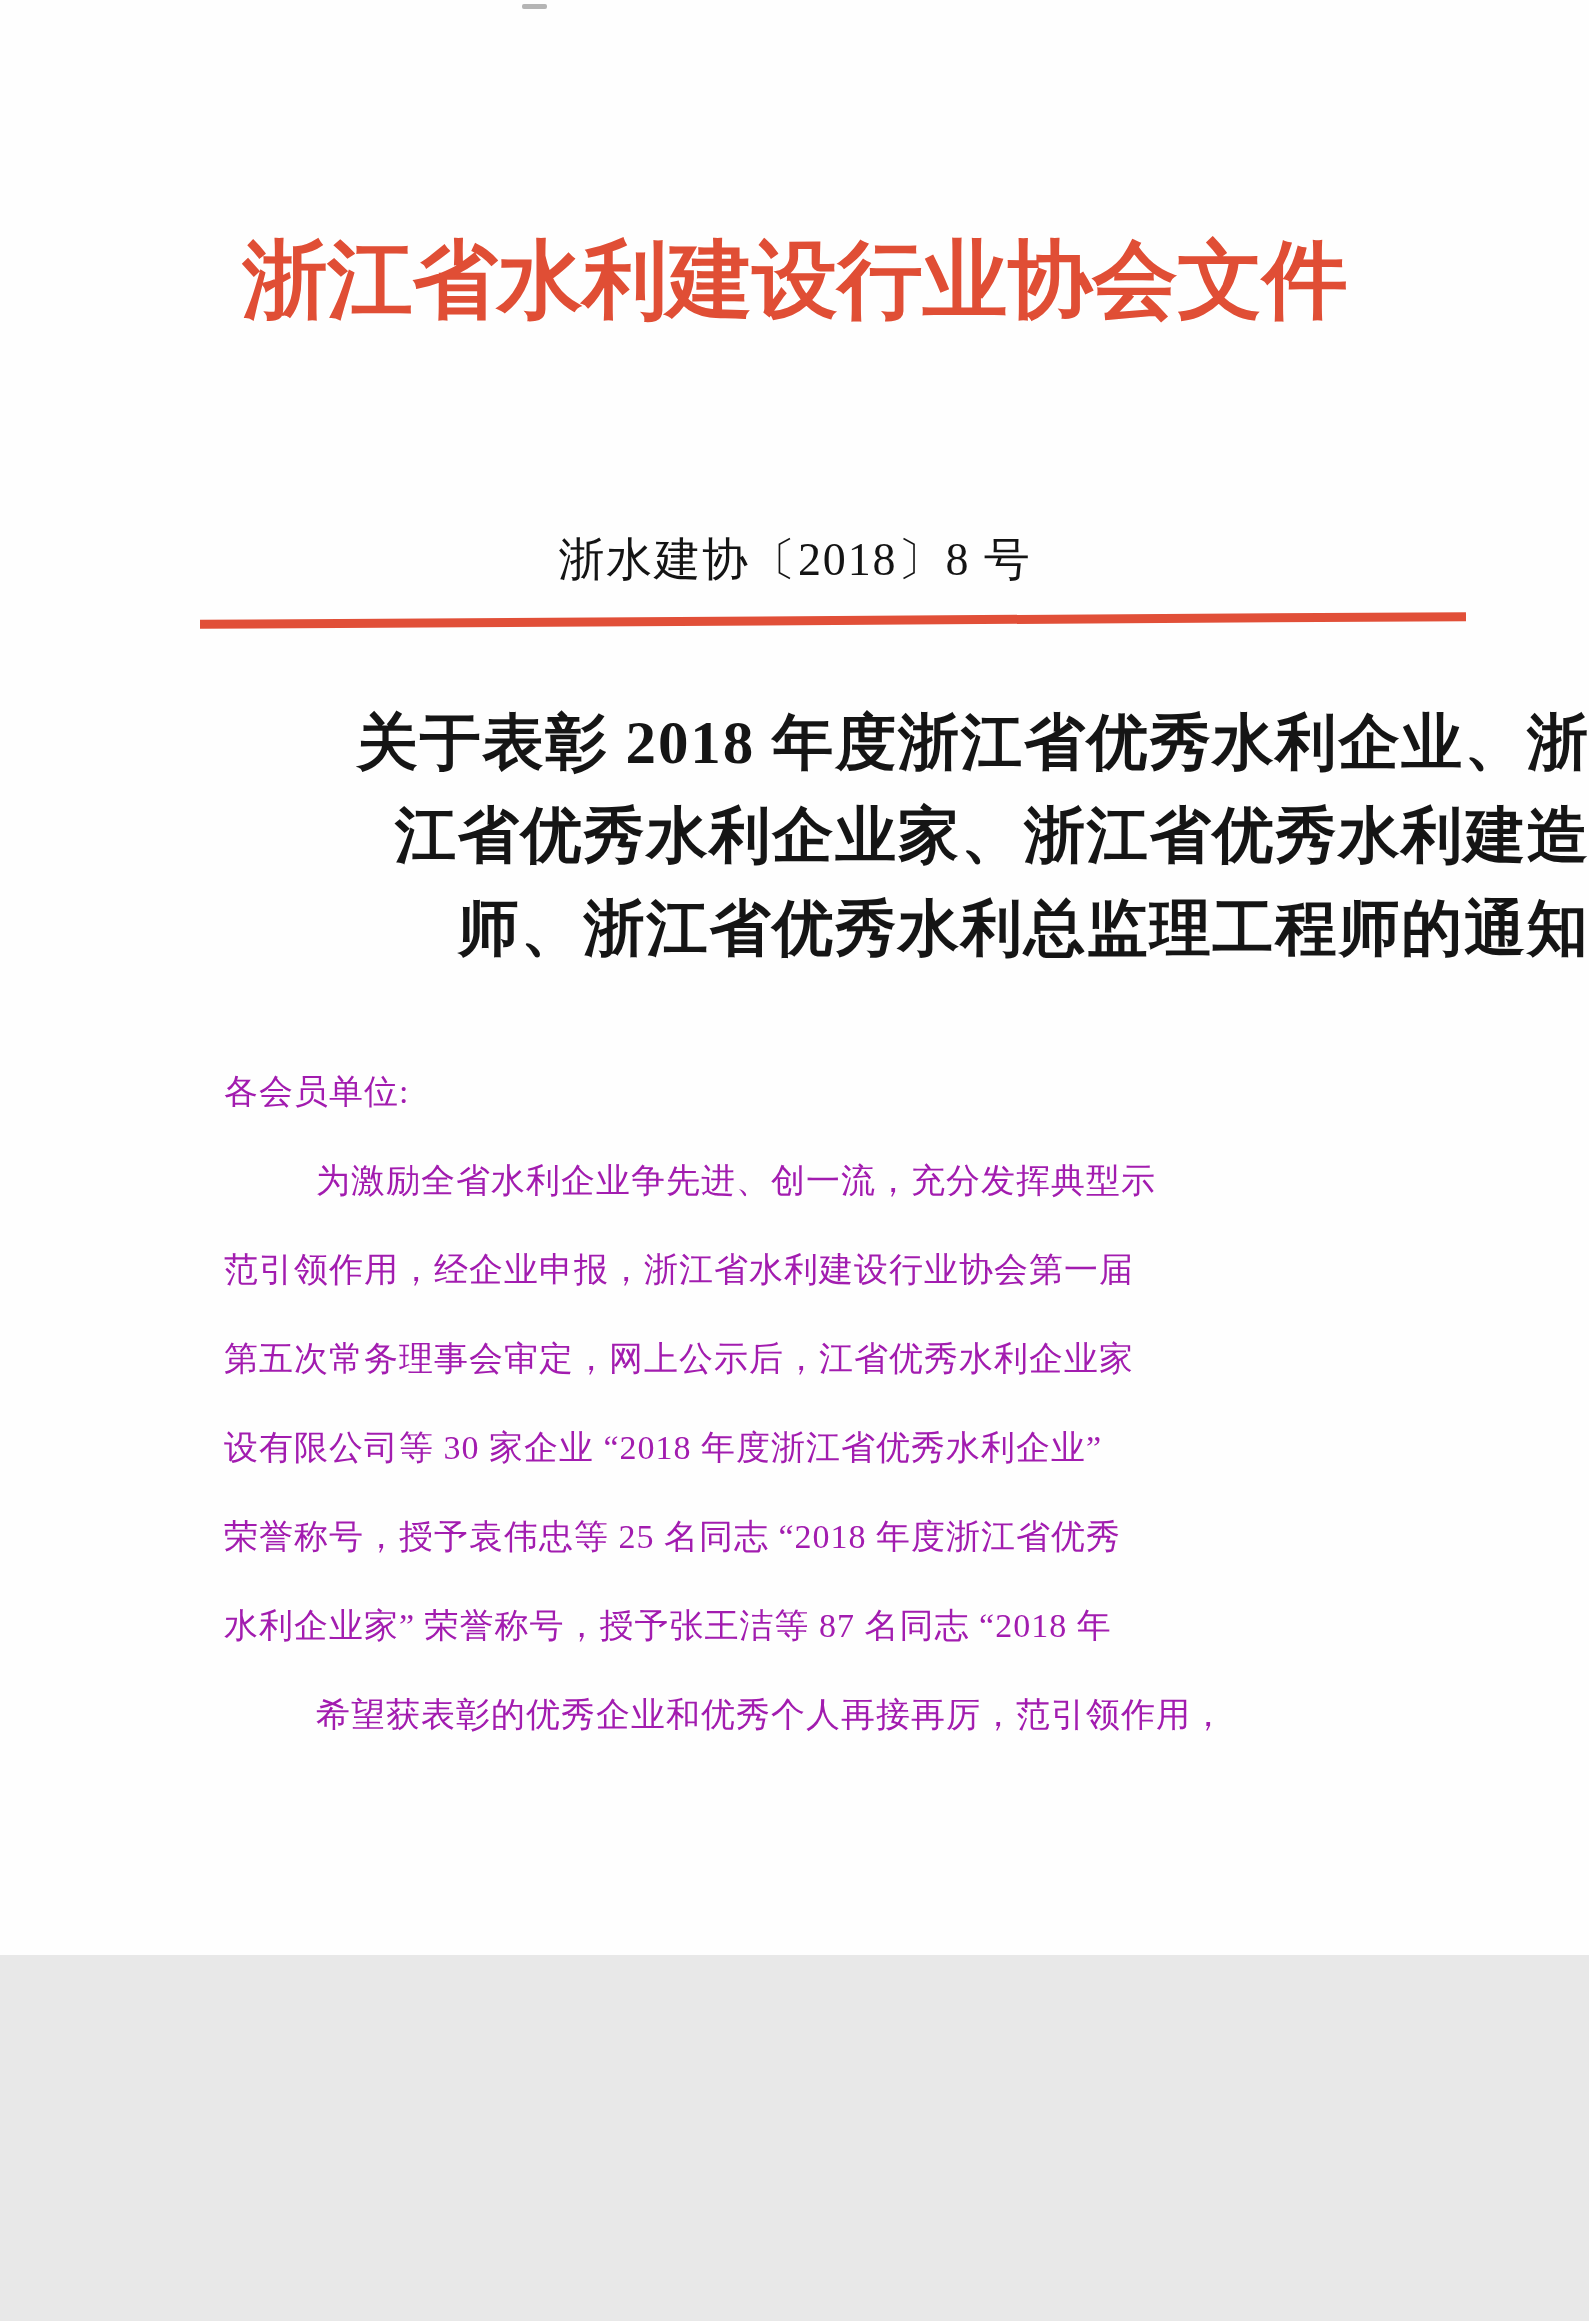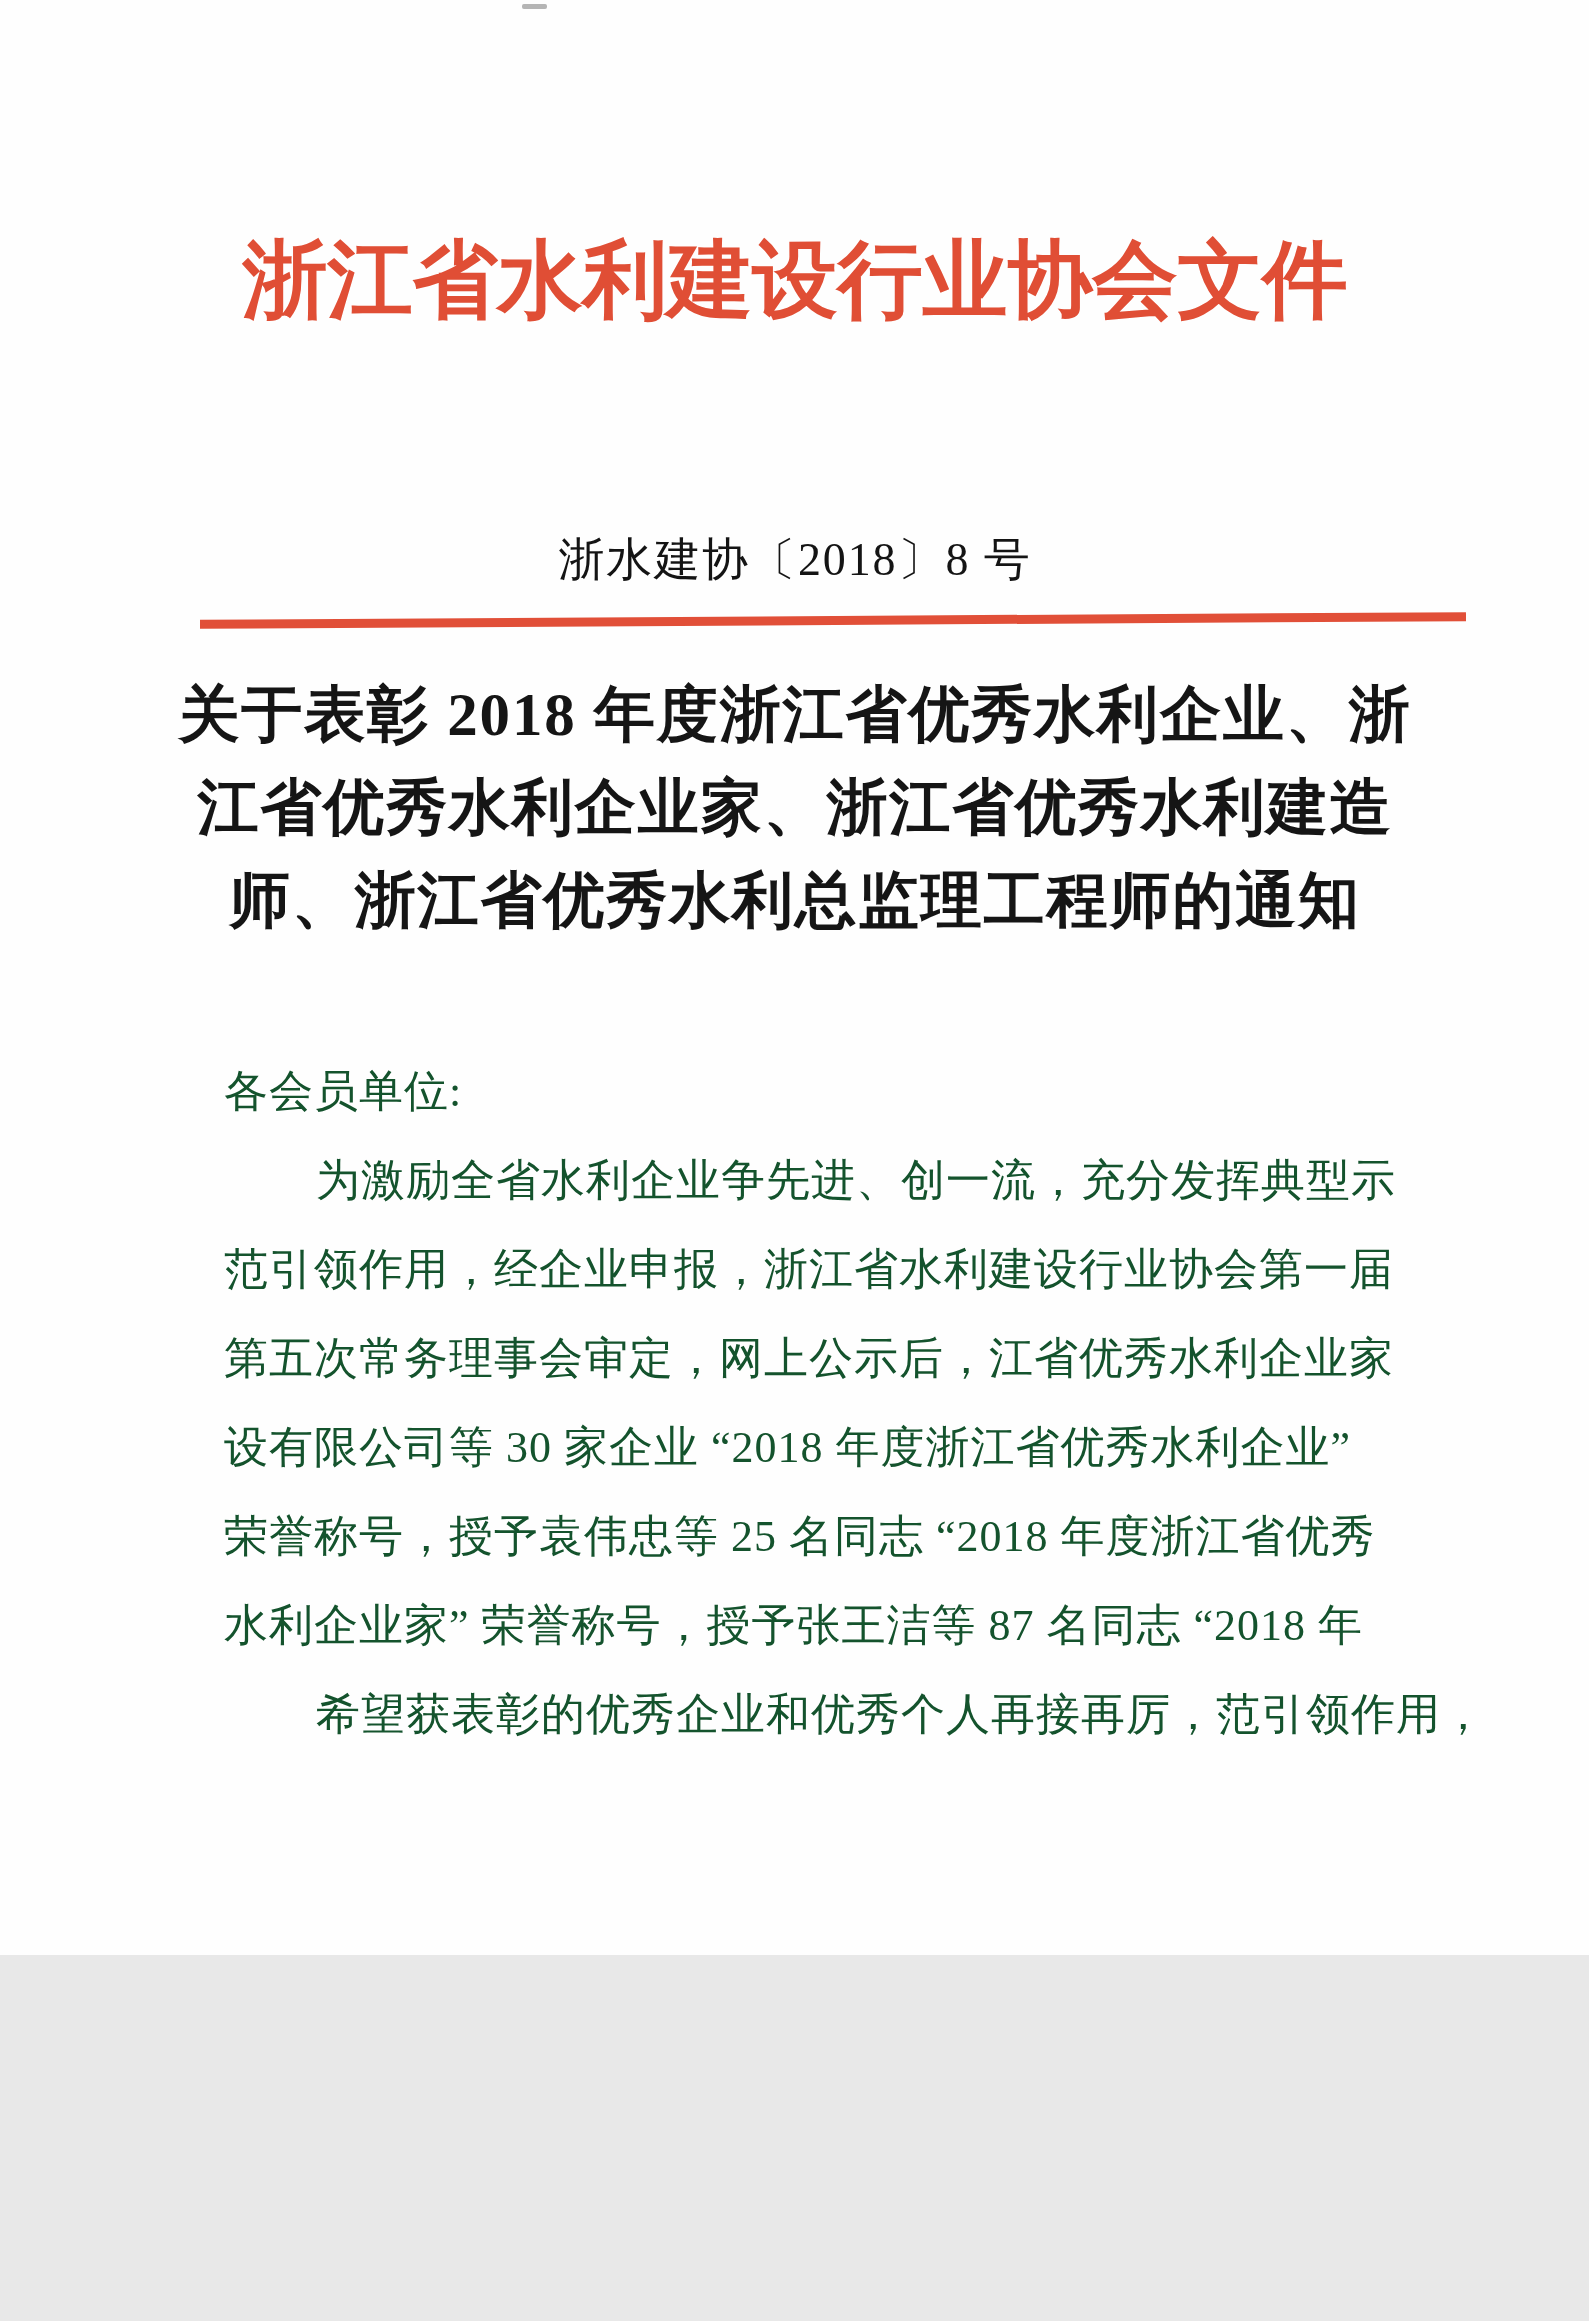--- a/index.html
+++ b/index.html
@@ -39,34 +39,34 @@
     white-space: nowrap;
   }
   .red-rule {
     position: absolute;
     top: 616px; left: 200px;
     width: 1266px; height: 8.6px;
     transform: rotate(-0.35deg);
   }
   .notice-title {
     position: absolute;
-    top: 668px; left: 0; right: 0;
-    text-align: center;
+    top: 696px; left: 0; right: 0;
+    text-align: right;
     font-size: 61px;
     font-weight: bold;
     color: #151515;
     line-height: 93px;
   }
   .notice-title .t-line { white-space: nowrap; letter-spacing: 1.9px; }
   .body-block {
     position: absolute;
     top: 1047px; left: 224px;
     width: 1153px;
-    font-size: 44px;
-    color: #14532d;
+    font-size: 34px;
+    color: #a21caf;
     line-height: 89px;
   }
   .body-line { white-space: nowrap; letter-spacing: 1px; }
   .body-line.indent { padding-left: 92px; }
   .scan-artifact-dot {
     position: absolute;
     top: 2154px; left: 184px;
     width: 5.8px; height: 5.8px;
     background: #9a9a9a;
     border-radius: 50%;

